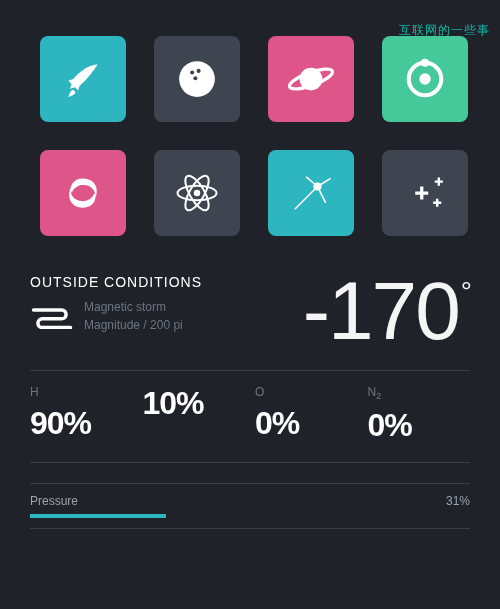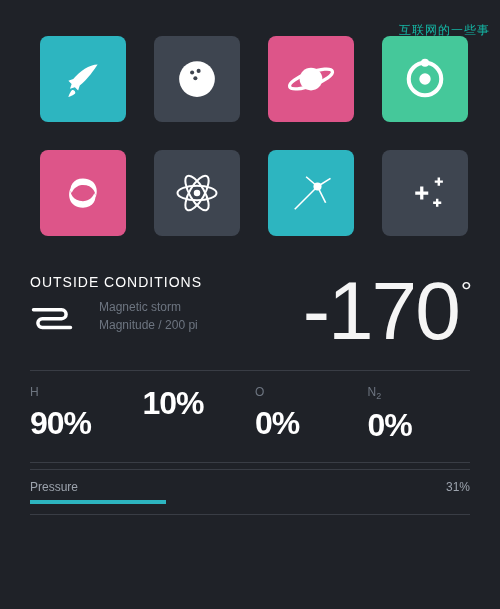--- a/index.html
+++ b/index.html
@@ -9,32 +9,32 @@
 .tile{width:86px;height:86px;border-radius:8px;display:flex;align-items:center;justify-content:center;cursor:pointer}
 .c-cyan{background:#2db5c0}
 .c-slate{background:#3e4550}
 .c-pink{background:#dd5589}
 .c-green{background:#45c89a}
 .tile svg{width:52px;height:52px;fill:#fff}
 .conditions{padding:0 30px;margin-top:18px}
 .cond-row{display:flex;align-items:flex-start;gap:16px}
 .cond-left{flex:0 0 auto;display:flex;flex-direction:column;gap:8px}
 .cond-title{font-size:14px;font-weight:400;letter-spacing:1px}
-.cond-sub{display:flex;gap:25px;}
+.cond-sub{display:flex;gap:10px;align-items:center}
 .cond-sub-text{color:#6d7580;font-size:12px;line-height:1.5}
 .wave-icon{width:44px}
 .temp{flex:1;display:flex;justify-content:flex-end;align-items:flex-end}
 .temp-val{font-size:82px;font-weight:100;letter-spacing:-2px;line-height:0.9;color:#f5f5f5;position:relative}
 .temp-deg{position:relative;font-size:28px;top:-38px;font-weight:300;margin-left:2px}
 .hr{border:0;border-top:1px solid #393d45;margin:22px 30px 14px}
 .comp{display:grid;grid-template-columns:repeat(4,1fr);padding:0 30px;gap:10px}
 .comp-label{color:#6d7580;font-size:12px;margin-bottom:6px}
 .comp-label sub{font-size:9px}
 .comp-val{font-size:32px;font-weight:700;letter-spacing:-1px}
-.bars{padding:0 30px;margin-top:6px}
+.bars{padding:0 30px;margin-top:20px}
 .bar-row{padding:10px 0;border-bottom:1px solid #393d45;display:flex;flex-direction:column;gap:6px}
 .bar-row:first-child{border-top:1px solid #393d45}
 .bar-head{display:flex;justify-content:space-between;align-items:center}
 .bar-label{color:#9ca3ad;font-size:12px}
 .bar-pct{color:#9ca3ad;font-size:12px}
 .bar-track{height:4px;background:transparent;width:100%}
 .bar-fill{height:100%;background:#2db5c0}
 </style>
 </head>
 <body>

